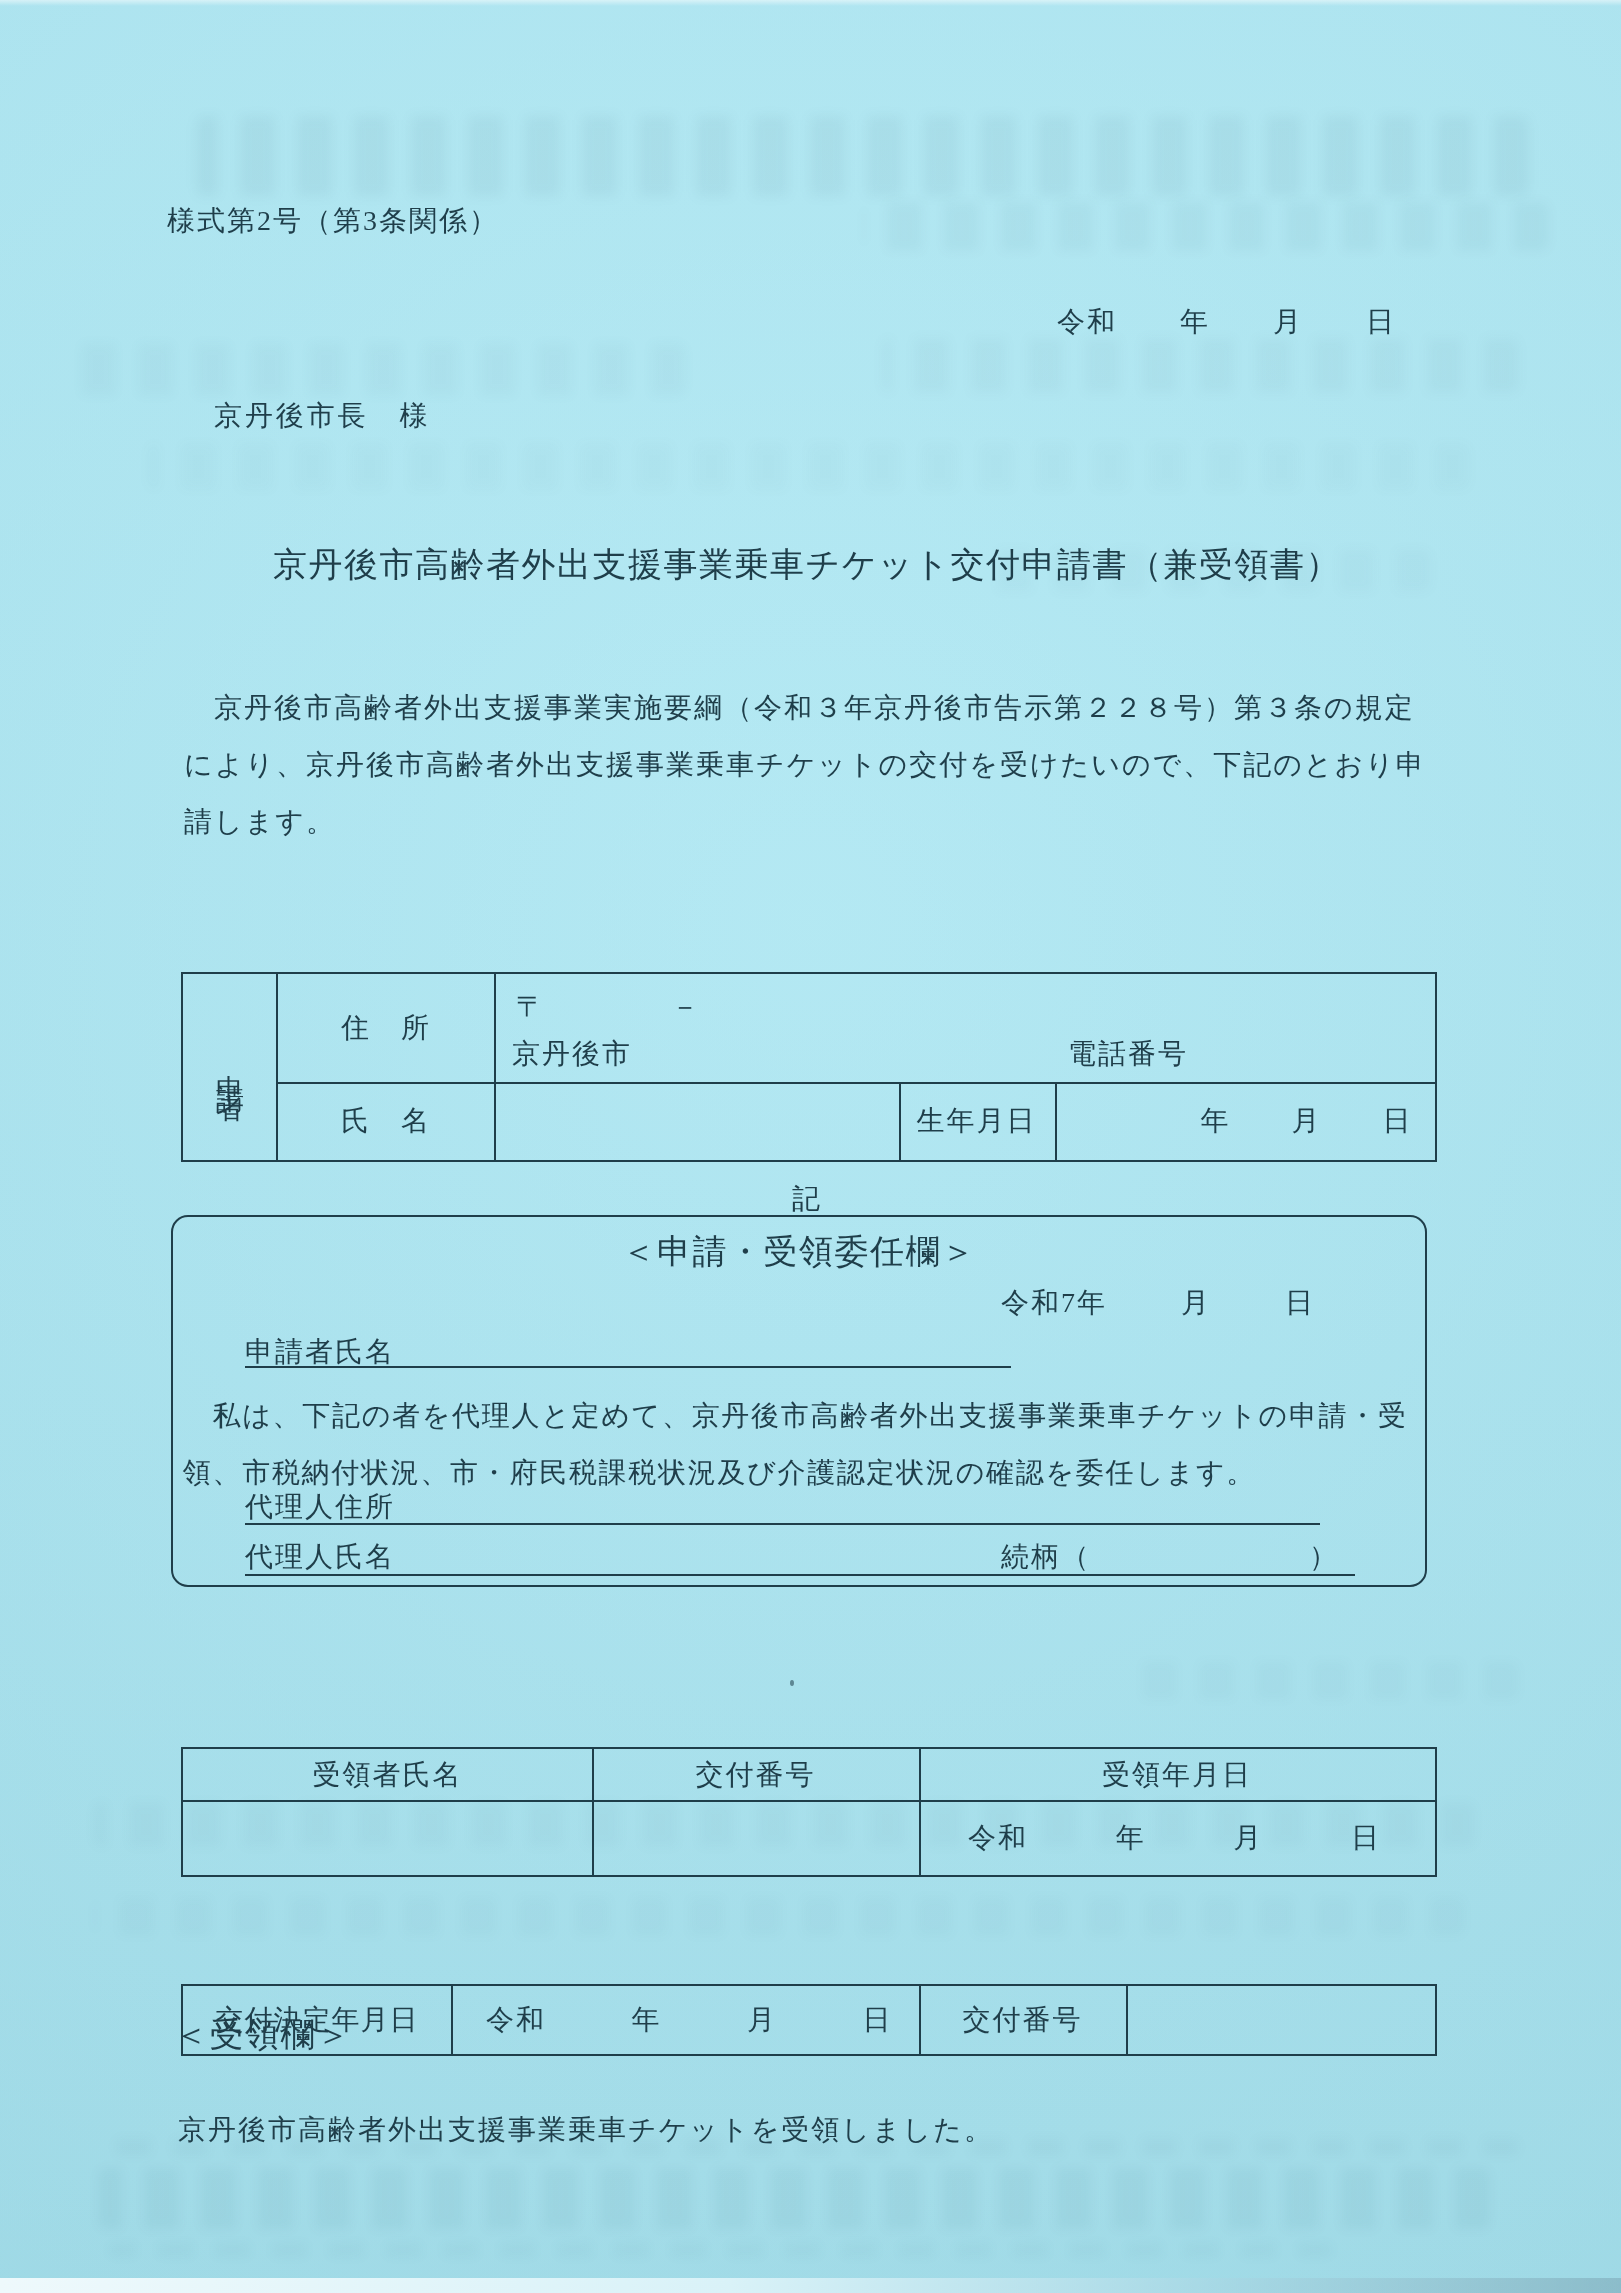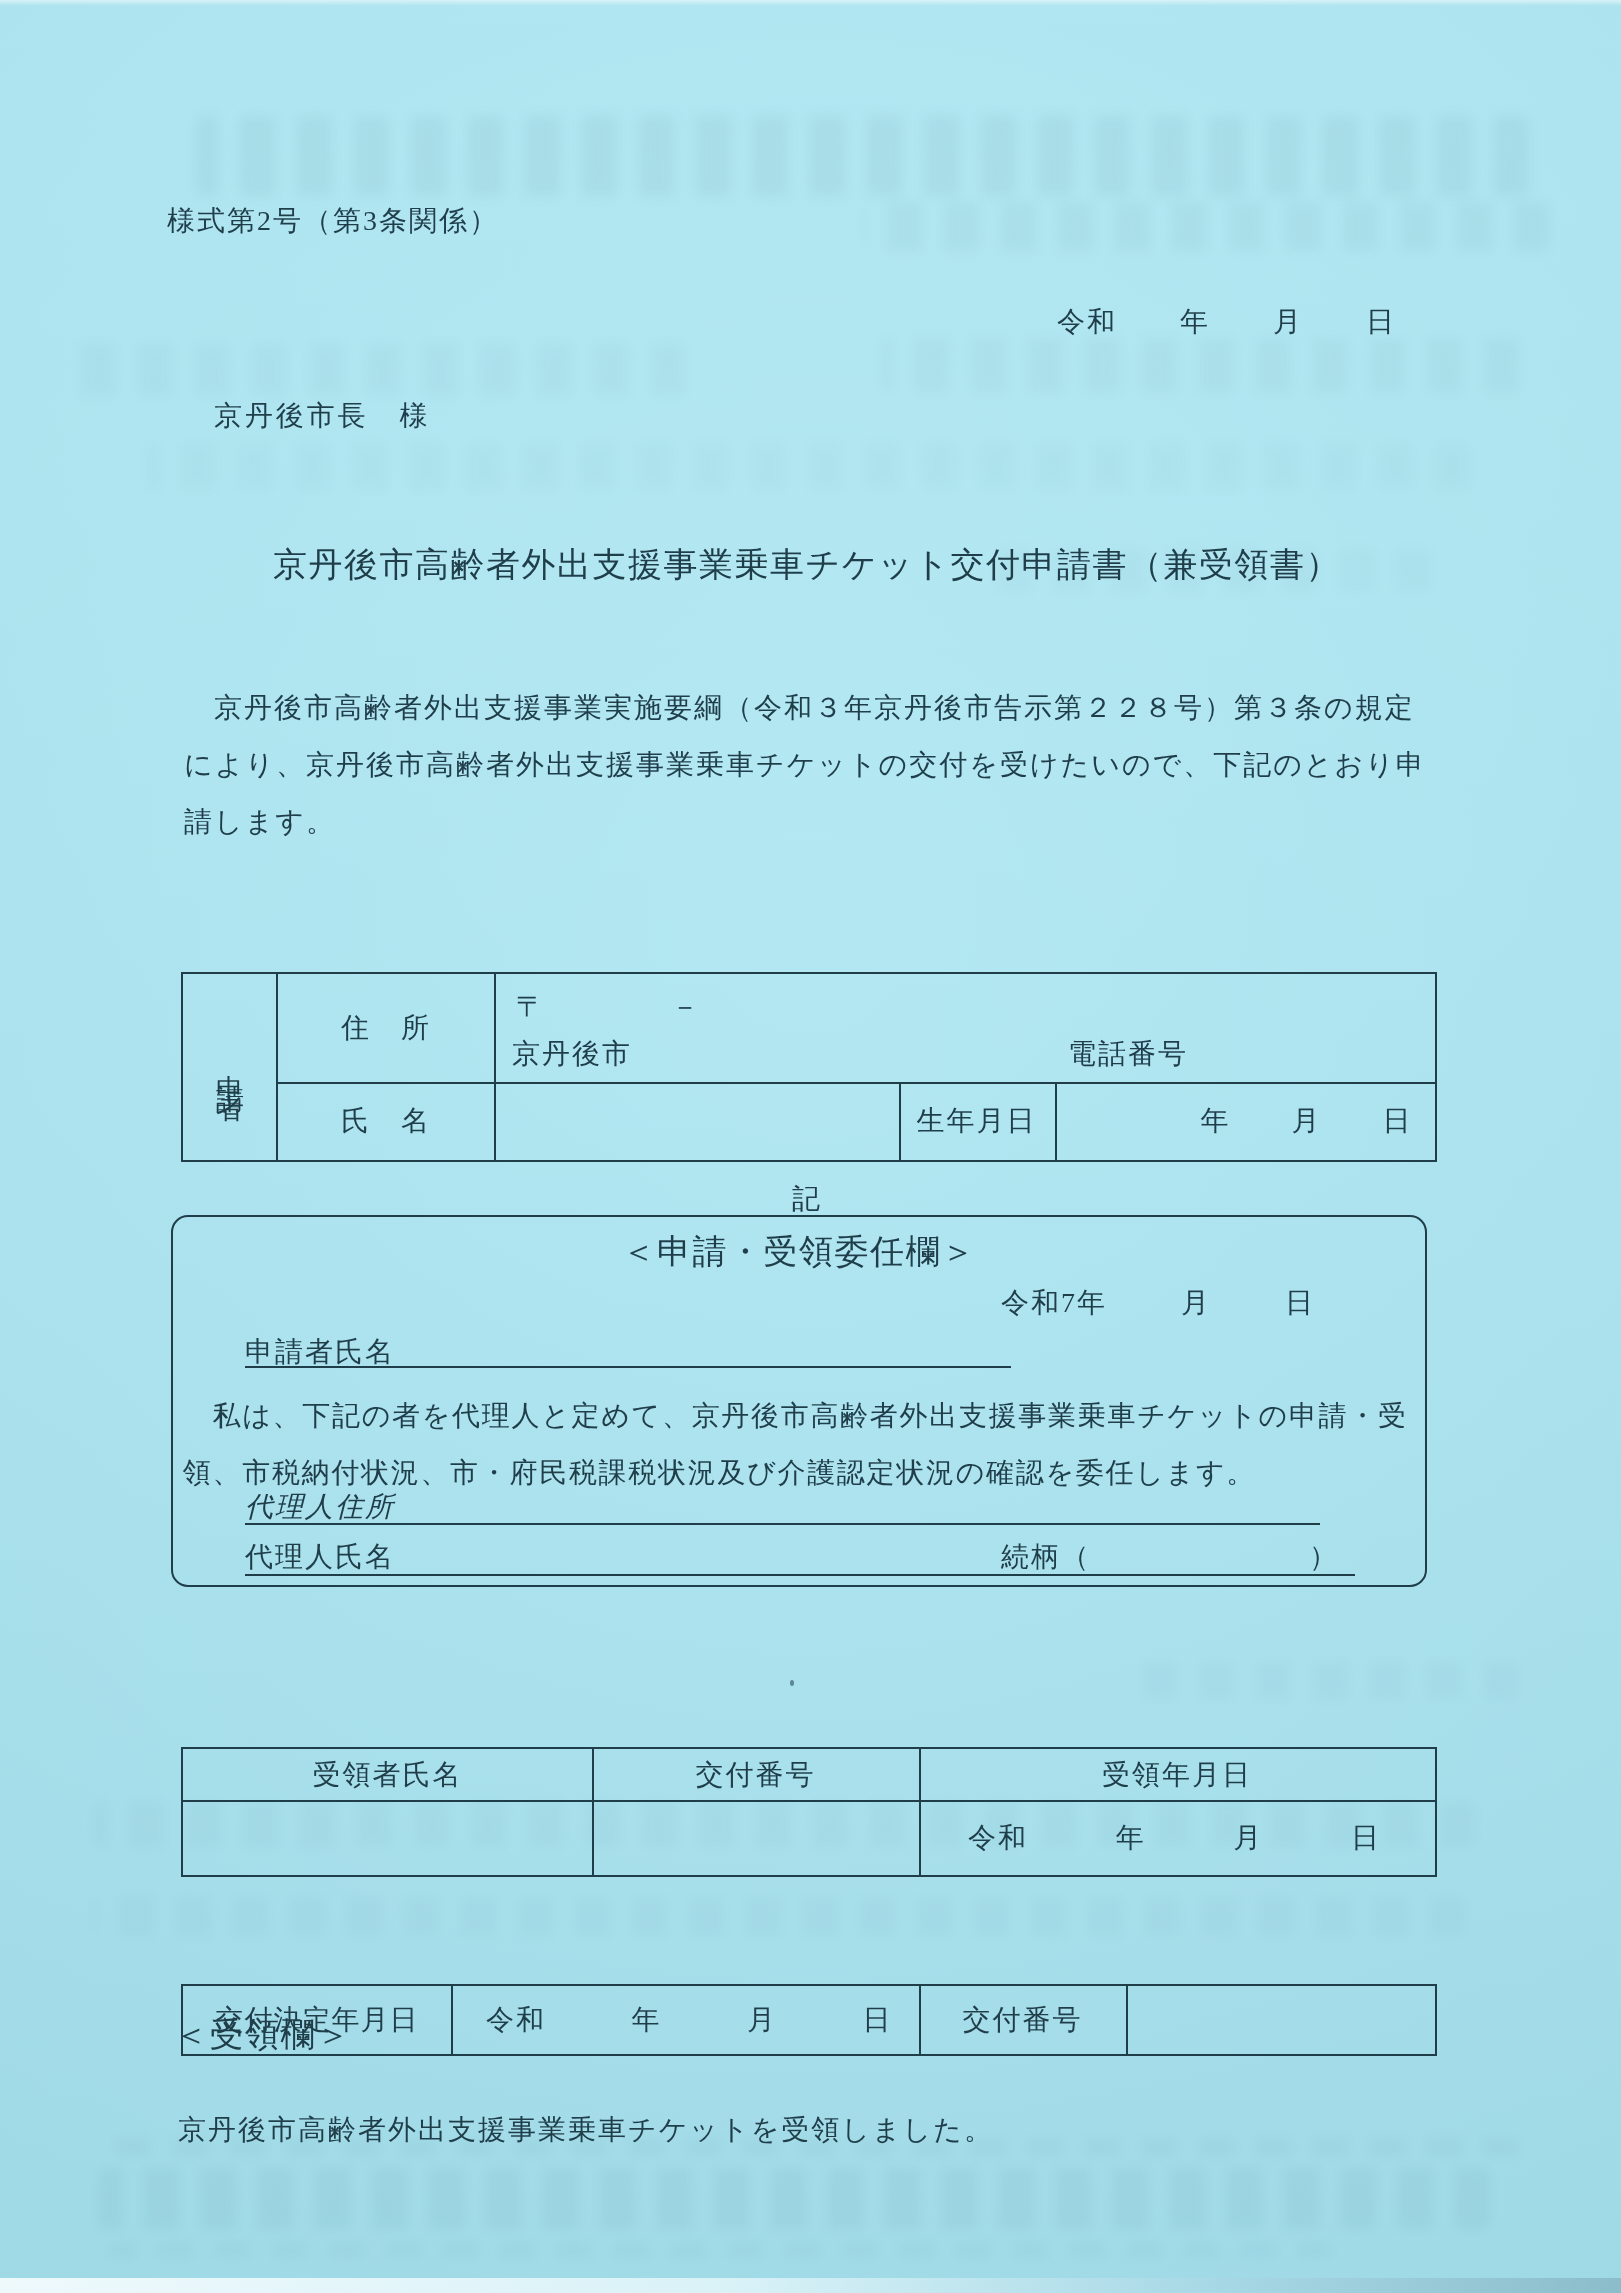--- a/index.html
+++ b/index.html
@@ -137,21 +137,21 @@
       <span>令和7年</span>
       <span>月</span>
       <span>日</span>
     </div>
 
     <div class="abs" style="left:72px;top:116px;">申請者氏名</div>
     <div class="underline" style="left:72px;top:110px;width:766px;height:39px;"></div>
 
     <div class="abs para" style="left:9.8px;top:170px;width:1238px;letter-spacing:1.7px;">　私は、下記の者を代理人と定めて、京丹後市高齢者外出支援事業乗車チケットの申請・受領、市税納付状況、市・府民税課税状況及び介護認定状況の確認を委任します。</div>
 
-    <div class="abs" style="left:72px;top:271px;font-style:italic;">代理人住所</div>
+    <div class="abs" style="left:72px;top:271px;">代理人住所</div>
     <div class="underline" style="left:72px;top:267px;width:1075px;height:39px;"></div>
 
     <div class="abs" style="left:72px;top:321px;">代理人氏名</div>
     <div class="abs flexdate" style="left:828px;top:321px;width:338px;justify-content:space-between;">
       <span>続柄（</span>
       <span>）</span>
     </div>
     <div class="underline" style="left:72px;top:318px;width:1110px;height:39px;"></div>
   </div>
 

